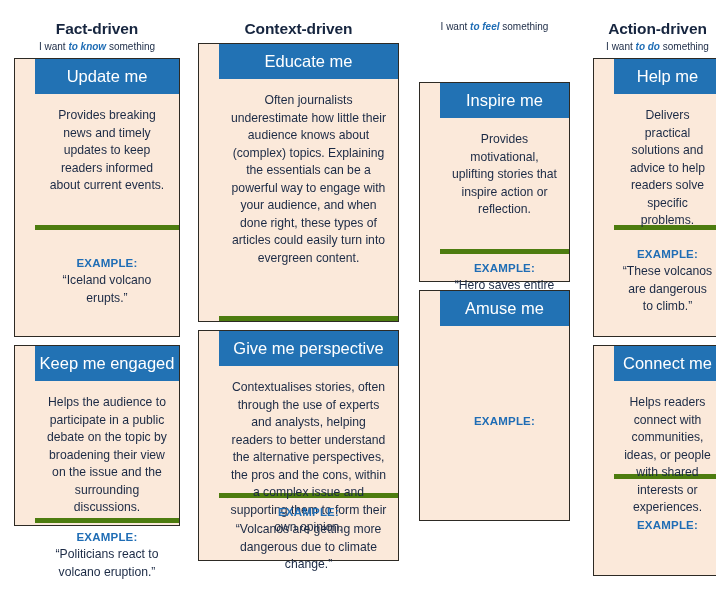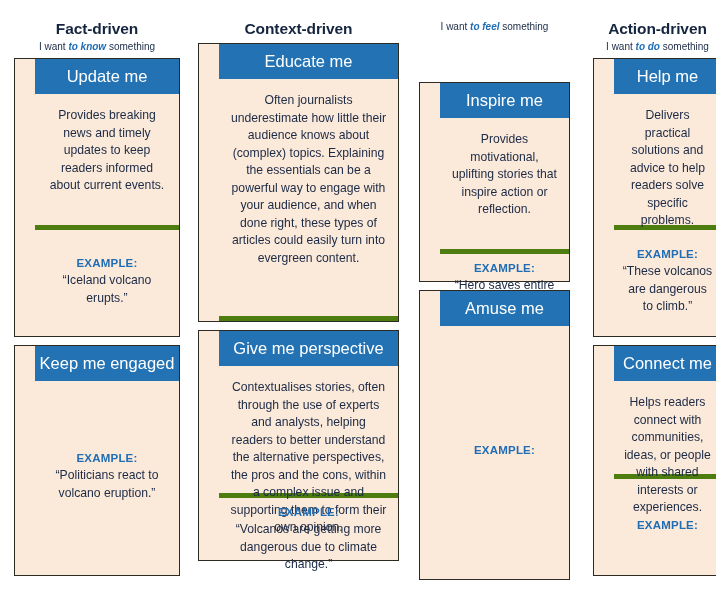--- a/index.html
+++ b/index.html
@@ -122,23 +122,23 @@
   .c2 .row1{height:279px;}
   .c3 .row1{height:200px;margin-top:48px;}
   .c4 .row1{height:279px;}
 
   
   .c1 .row2 .card-body{height:142px;}
   .c2 .row2 .card-body{height:132px;}
   .c3 .row2 .card-body{height:98px;}
   .c4 .row2 .card-body{height:98px;}
 
-  .c1 .row2{height:231px;}
+  .c1 .row2{height:181px;}
   .c2 .row2{height:231px;}
-  .c3 .row2{height:290px;}
+  .c3 .row2{height:231px;}
   .c4 .row2{height:231px;}
 </style>
 </head>
 <body>
 
 <div class="board">
   <div class="columns">
 
     <div class="col c1">
       <div class="head">
@@ -150,20 +150,23 @@
         <div class="card-body">
           <div class="desc">Provides breaking news and timely updates to keep readers informed about current events.</div>
         </div>
         <div class="card-ex">
           <div class="ex-label">EXAMPLE:</div>
           <div class="ex-text">“Iceland volcano erupts.”</div>
         </div>
       </div>
       <div class="card row2">
         <div class="card-head">Keep me engaged</div>
+        <div class="card-body">
+          <div class="desc">Helps the audience to participate in a public debate on the topic by broadening their view on the issue and the surrounding discussions.</div>
+        </div>
         <div class="card-ex">
           <div class="ex-label">EXAMPLE:</div>
           <div class="ex-text">“Politicians react to volcano eruption.”</div>
         </div>
       </div>
     </div>
 
     <div class="col c2">
       <div class="head">
         <div class="head-title">Context-driven</div>

